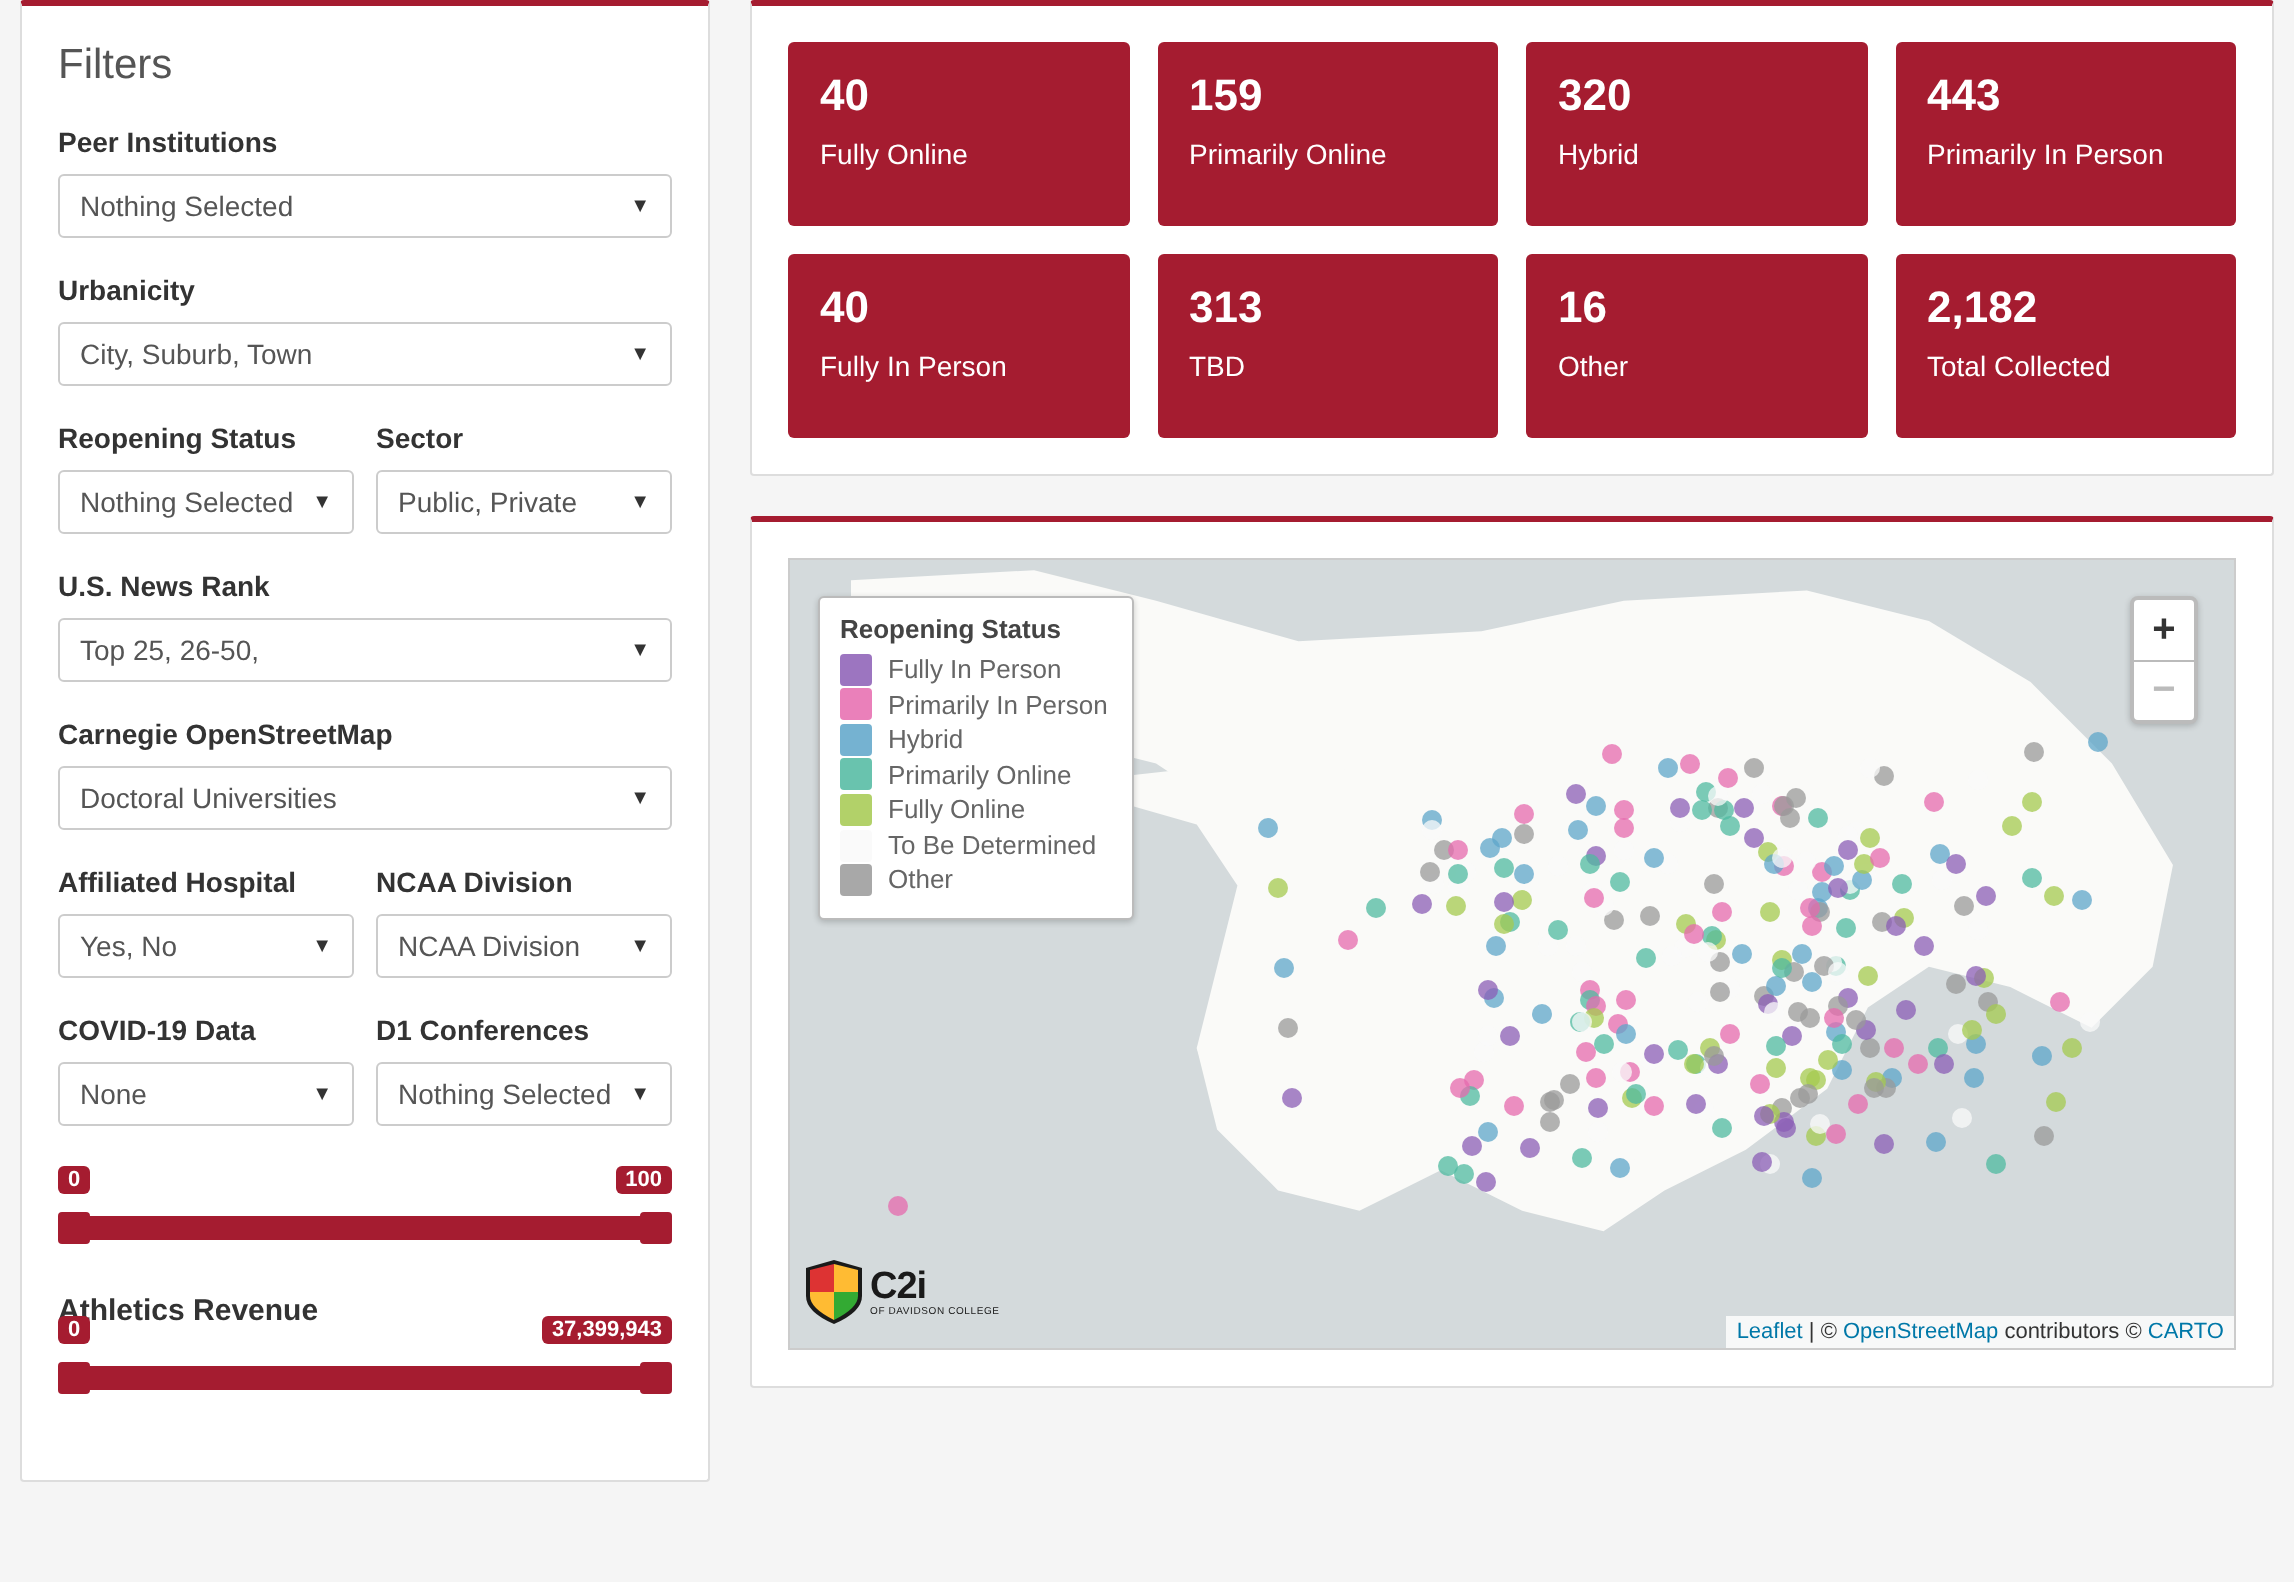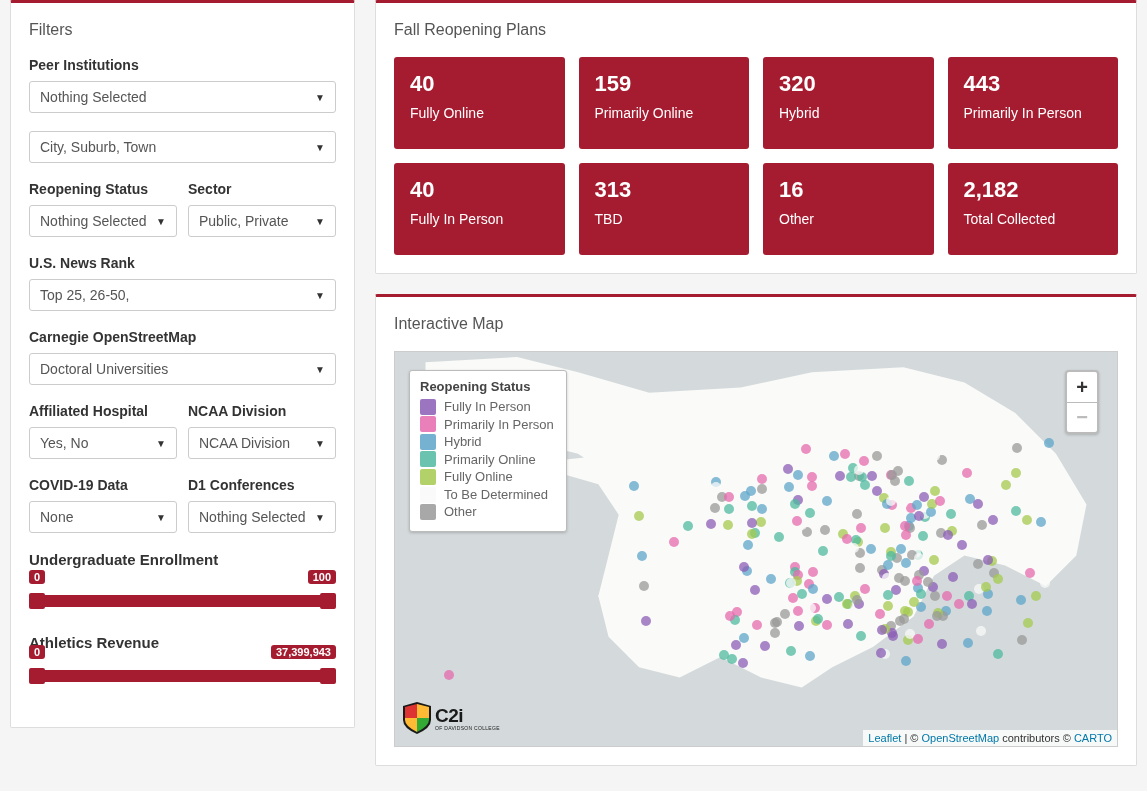--- a/index.html
+++ b/index.html
@@ -1,21 +1,21 @@
 <!DOCTYPE html>
 <html><head>
 <meta charset="utf-8">
 <style>
 * { box-sizing: border-box; margin: 0; padding: 0; }
 body { font-family: -apple-system, "Helvetica Neue", Arial, sans-serif; background: #f5f5f5; font-size: 14px; color: #333; }
 .page { display: flex; gap: 20px; padding: 0 10px; }
 .left-col { width: 345px; flex-shrink: 0; }
 .right-col { flex: 1; }
 .panel { background: #fff; border: 1px solid #ddd; border-top: 3px solid #a51c30; border-radius: 2px; padding: 18px; margin-bottom: 20px; }
-.panel-title { font-size: 16px; font-weight: 400; color: #555; margin-bottom: 18px; }
+.panel-title { font-size: 21px; font-weight: 400; color: #555; margin-bottom: 18px; }
 .filters-grid { display: flex; flex-wrap: wrap; gap: 0 11px; }
 .filter-item { flex: 1 1 48%; margin-bottom: 18px; }
 .filter-label { font-weight: 700; font-size: 14px; color: #333; margin-bottom: 8px; display: block; }
 .dropdown { width: 100%; background: #fff; border: 1px solid #ccc; border-radius: 3px; padding: 7px 10px; font-size: 14px; color: #555; cursor: pointer; display: flex; justify-content: space-between; align-items: center; overflow: hidden; white-space: nowrap; }
 .dropdown .caret { font-size: 10px; color: #333; margin-left: 4px; }
 .dropdown-text { overflow: hidden; text-overflow: ellipsis; }
 .slider-block { margin-bottom: 22px; }
 .slider-label { font-weight: 700; font-size: 15px; color: #333; margin-bottom: 14px; }
 .slider-wrap { position: relative; height: 22px; padding: 0 8px; }
 .slider-track { height: 12px; background: #a51c30; border-radius: 2px; width: 100%; position: relative; top: 5px; }
@@ -56,20 +56,21 @@
       <div class="panel-title">Filters</div>
       <div class="filters-grid" id="filters-grid">
           <div class="filter-item">
             <span class="filter-label">Peer Institutions</span>
     <div class="dropdown">
       <span class="dropdown-text">Nothing Selected</span>
       <span class="caret">▼</span>
     </div>
           </div>
           <div class="filter-item">
+            <span class="filter-label">Urbanicity</span>
     <div class="dropdown">
       <span class="dropdown-text">City, Suburb, Town</span>
       <span class="caret">▼</span>
     </div>
           </div>
           <div class="filter-item">
             <span class="filter-label">Reopening Status</span>
     <div class="dropdown">
       <span class="dropdown-text">Nothing Selected</span>
       <span class="caret">▼</span>
@@ -120,21 +121,20 @@
           <div class="filter-item">
             <span class="filter-label">D1 Conferences</span>
     <div class="dropdown">
       <span class="dropdown-text">Nothing Selected</span>
       <span class="caret">▼</span>
     </div>
           </div>
         </div>
       <div id="sliders">
           <div class="slider-block">
-            <div class="slider-label">Undergraduate Enrollment</div>
           </div>
           <div class="slider-block">
   <div class="slider-wrap">
     <span class="slider-badge left">0</span>
     <span class="slider-badge right">100</span>
     <div class="slider-track"></div>
     <div class="slider-handle left"></div>
     <div class="slider-handle right"></div>
   </div>
           </div>
@@ -148,21 +148,20 @@
     <div class="slider-handle right"></div>
   </div>
           </div>
         </div>
 
     </div>
   </div>
 
   <div class="right-col">
     <div class="panel">
-      <div class="panel-title">Fall Reopening Plans</div>
       <div class="stats-grid" id="stats-grid">
           <div class="stat-card">
             <div class="stat-number">40</div>
   <div class="stat-label">Fully Online</div>
           </div>
           <div class="stat-card">
             <div class="stat-number">159</div>
   <div class="stat-label">Primarily Online</div>
           </div>
           <div class="stat-card">
@@ -186,21 +185,20 @@
   <div class="stat-label">Other</div>
           </div>
           <div class="stat-card">
             <div class="stat-number">2,182</div>
   <div class="stat-label">Total Collected</div>
           </div>
         </div>
     </div>
 
     <div class="panel">
-      <div class="panel-title">Interactive Map</div>
       <div class="map-container">
         <svg class="map-land" viewBox="0 0 710 396" preserveAspectRatio="none">
           <rect width="710" height="396" fill="#d4dadc"></rect>
           <path fill="#fafaf8" d="M30 10 L120 5 L180 20 L250 40 L340 35 L410 20 L500 15 L560 30 L610 60 L650 100 L680 150 L670 200 L640 230 L600 210 L560 200 L530 220 L510 260 L470 290 L430 310 L400 330 L360 320 L320 300 L280 320 L240 310 L210 280 L200 240 L220 200 L230 160 L210 120 L180 100 L140 90 L100 80 L60 60 L30 40 Z"></path>
           <path fill="#fafaf8" d="M130 110 L220 100 L310 105 L390 115 L460 130 L510 150 L530 180 L520 210 L490 240 L460 270 L430 290 L400 300 L360 295 L320 280 L290 300 L260 310 L230 300 L210 270 L200 240 L210 200 L220 160 L200 130 Z"></path>
         </svg>
         <div class="dots" id="dots">
             <div class="dot" style="left: 82.8796%; top: 75.4568%; background: rgb(79, 185, 160);"></div>
             <div class="dot" style="left: 73.0962%; top: 33.3043%; background: rgb(249, 249, 249);"></div>
             <div class="dot" style="left: 68.0634%; top: 68.25%; background: rgb(153, 153, 153);"></div>

